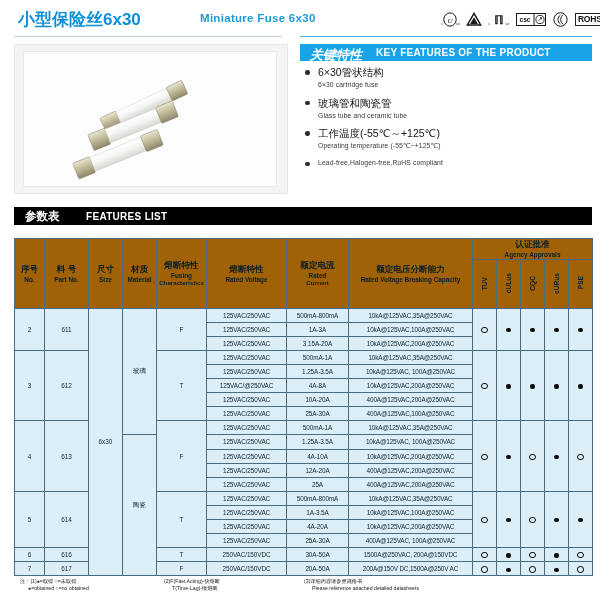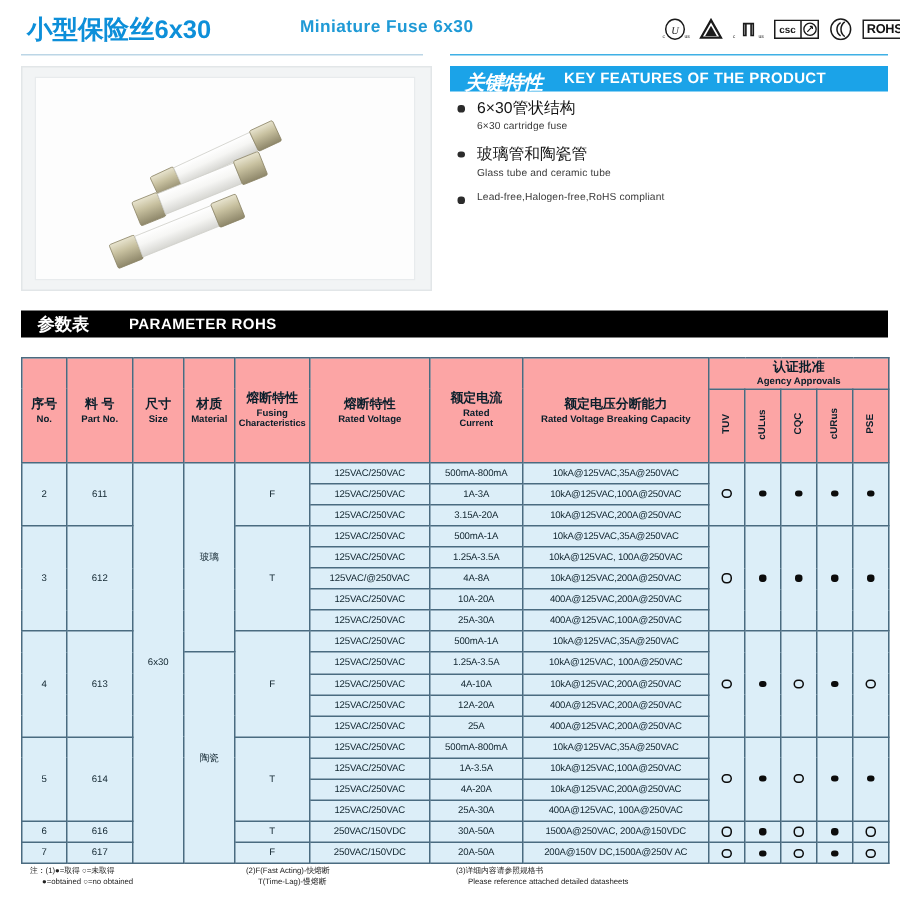--- a/index.html
+++ b/index.html
@@ -96,21 +96,21 @@
   table.spec th,table.spec td{
     border:0.8px solid #4a6b80;
     padding:0;
     text-align:center;
     vertical-align:middle;
     font-size:6.4px;
     color:#10242e;
     background:#dceef8;
   }
   table.spec thead th{
-    background:#fca5a5;
+    background:#a16207;
     height:48px;
     color:#0a1f2b;
     margin-top:48px;
   }
   .th-cn{display:block;font-size:8.6px;font-weight:bold;line-height:11px;}
   .th-en{display:block;font-size:6.4px;font-weight:bold;line-height:7.6px;margin-top:1px;}
   .th-en2{display:block;font-size:6.2px;font-weight:bold;line-height:7.2px;}
   .vert{
     writing-mode:vertical-rl;
     transform:rotate(180deg);
@@ -259,27 +259,32 @@
       <div class="kf-cn">6×30管状结构</div>
       <div class="kf-en">6×30 cartridge fuse</div>
     </div>
     <div class="kf-item">
       <span class="kf-bullet"></span>
       <div class="kf-cn">玻璃管和陶瓷管</div>
       <div class="kf-en">Glass tube and ceramic tube</div>
     </div>
     <div class="kf-item">
       <span class="kf-bullet"></span>
+      <div class="kf-cn">工作温度(-55℃～+125℃)</div>
+      <div class="kf-en">Operating temperature (-55℃~+125℃)</div>
+    </div>
+    <div class="kf-item">
+      <span class="kf-bullet"></span>
       <div class="kf-en">Lead-free,Halogen-free,RoHS compliant</div>
     </div>
   </div>
 
   <div class="pl-bar">
     <span class="cn">参数表</span>
-    <span class="en">PARAMETER ROHS</span>
+    <span class="en">FEATURES LIST</span>
   </div>
 
   <div class="tbl-wrap">
     <table class="spec">
       <colgroup>
         <col style="width:30px">
           <col style="width:44px">
           <col style="width:34px">
         <col style="width:34px">
           <col style="width:50px">

